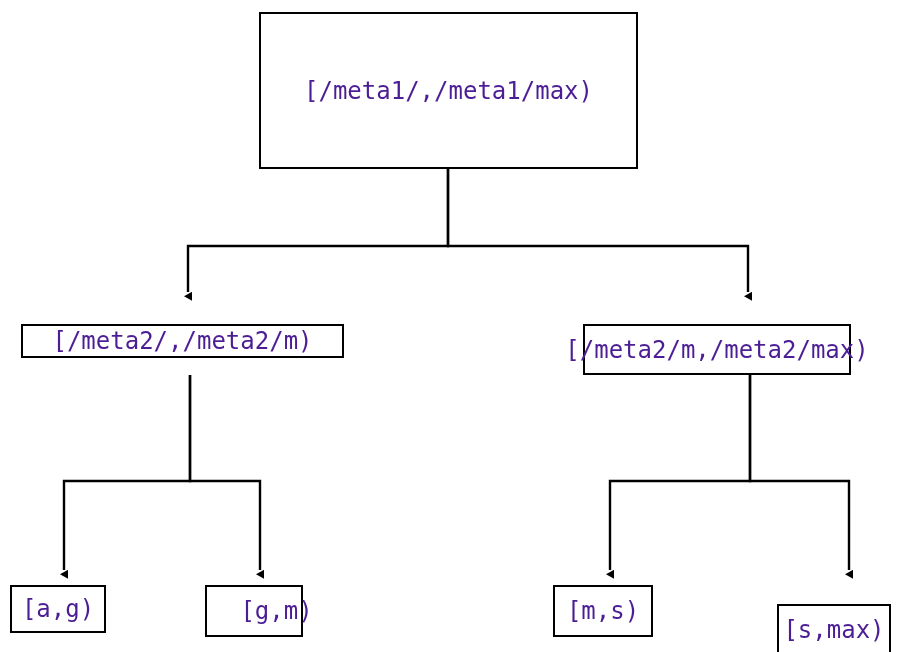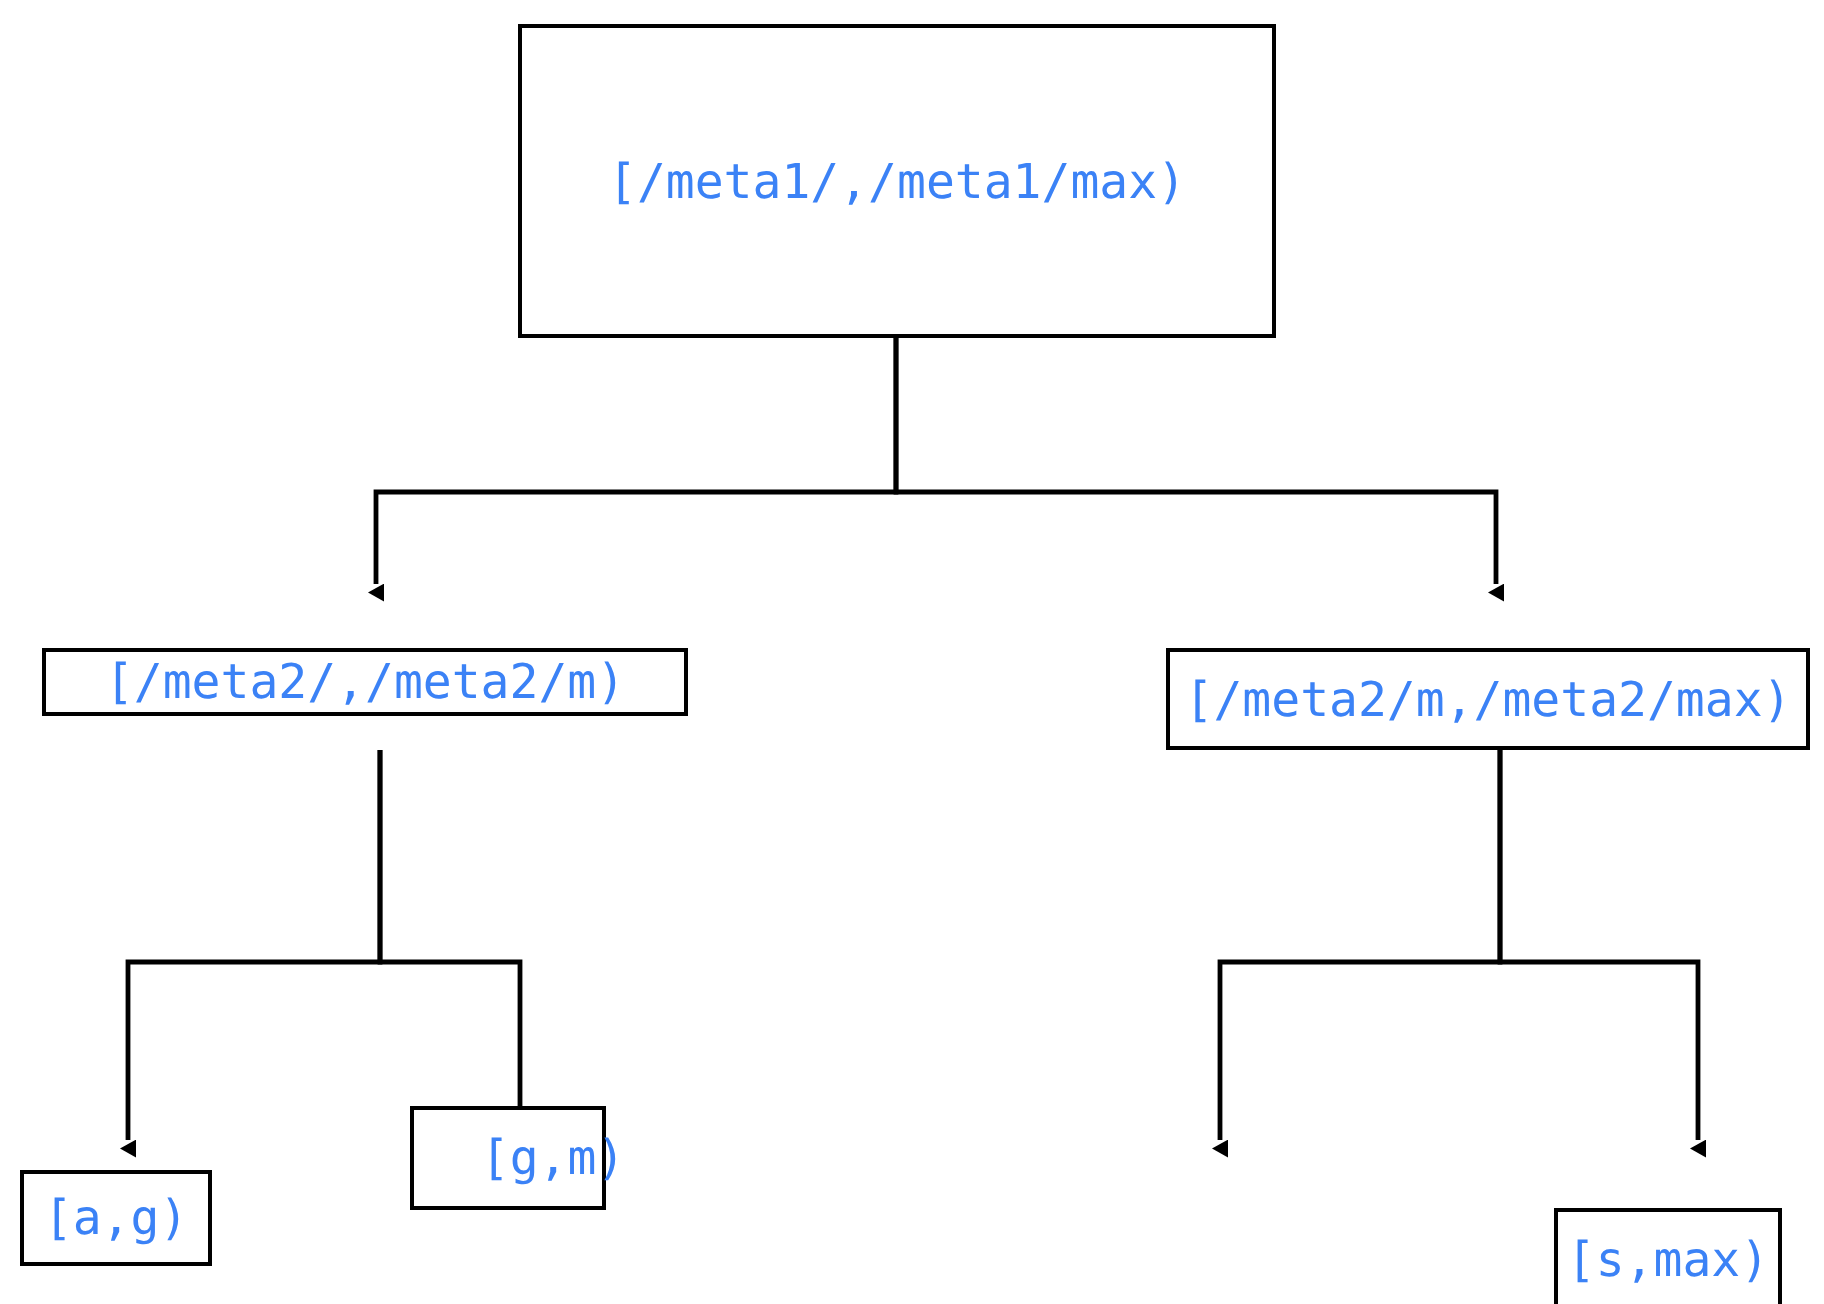--- a/index.html
+++ b/index.html
@@ -16,21 +16,21 @@
     font-family: "DejaVu Sans Mono", "Liberation Mono", monospace;
   }
   .node {
     position: absolute;
     box-sizing: border-box;
     border: 2px solid #000000;
     background: #ffffff;
     display: flex;
     align-items: center;
     justify-content: center;
-    color: #3b82f6;
+    color: #4c1d95;
     font-family: "DejaVu Sans Mono", "Liberation Mono", monospace;
     font-size: 24px;
     line-height: 1;
     letter-spacing: 0px;
     white-space: pre;
   }
   .node-label {
     display: block;
   }
   svg.edges {
@@ -77,30 +77,33 @@
   </svg>
 
   <div class="node" style="left:259px; top:12px; width:379px; height:157px;">
     <span class="node-label">[/meta1/,/meta1/max)</span>
   </div>
 
   <div class="node" style="left:21px; top:324px; width:323px; height:34px;">
     <span class="node-label">[/meta2/,/meta2/m)</span>
   </div>
 
-  <div class="node" style="left:583px; top:324px; width:322px; height:51px;">
+  <div class="node" style="left:583px; top:324px; width:268px; height:51px;">
     <span class="node-label">[/meta2/m,/meta2/max)</span>
   </div>
 
   <div class="node" style="left:10px; top:585px; width:96px; height:48px;">
     <span class="node-label">[a,g)</span>
   </div>
 
-  <div class="node" style="left:205px; top:553px; width:98px; height:52px;padding-left:45px;">
+  <div class="node" style="left:205px; top:585px; width:98px; height:52px;padding-left:45px;">
     <span class="node-label">[g,m)</span>
   </div>
 
+  <div class="node" style="left:553px; top:585px; width:100px; height:52px;">
+    <span class="node-label">[m,s)</span>
+  </div>
 
   <div class="node" style="left:777px; top:604px; width:114px; height:52px;">
     <span class="node-label">[s,max)</span>
   </div>
 
 </div>
 
 </body></html>

